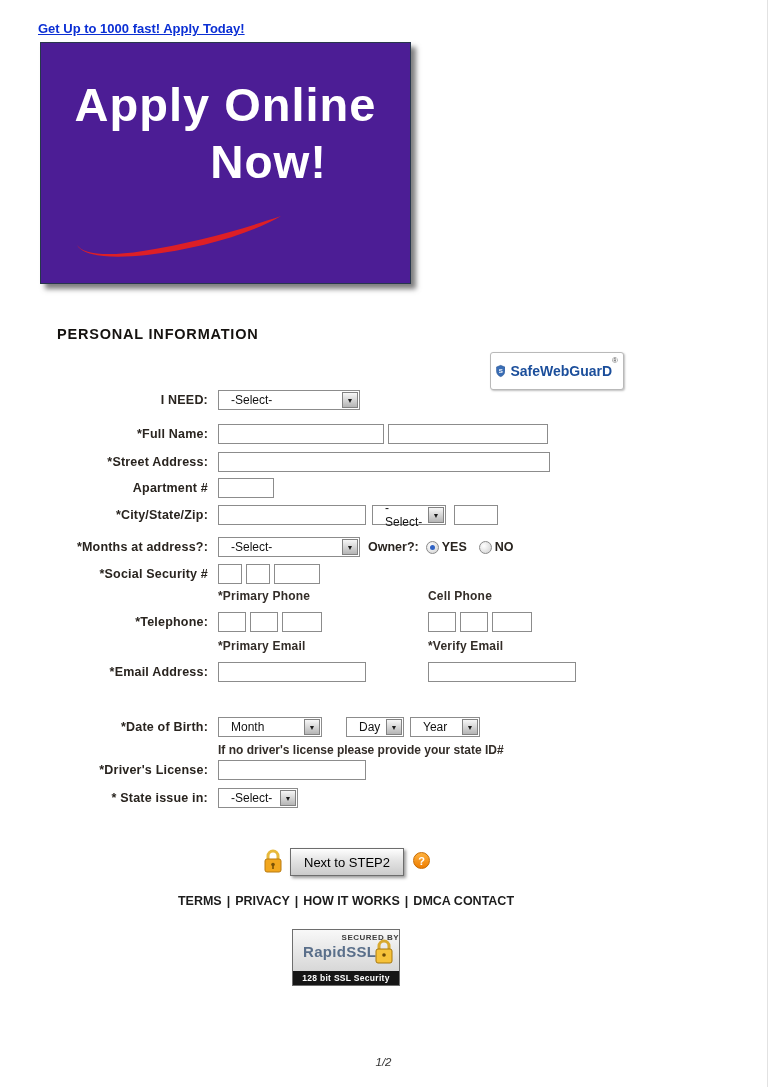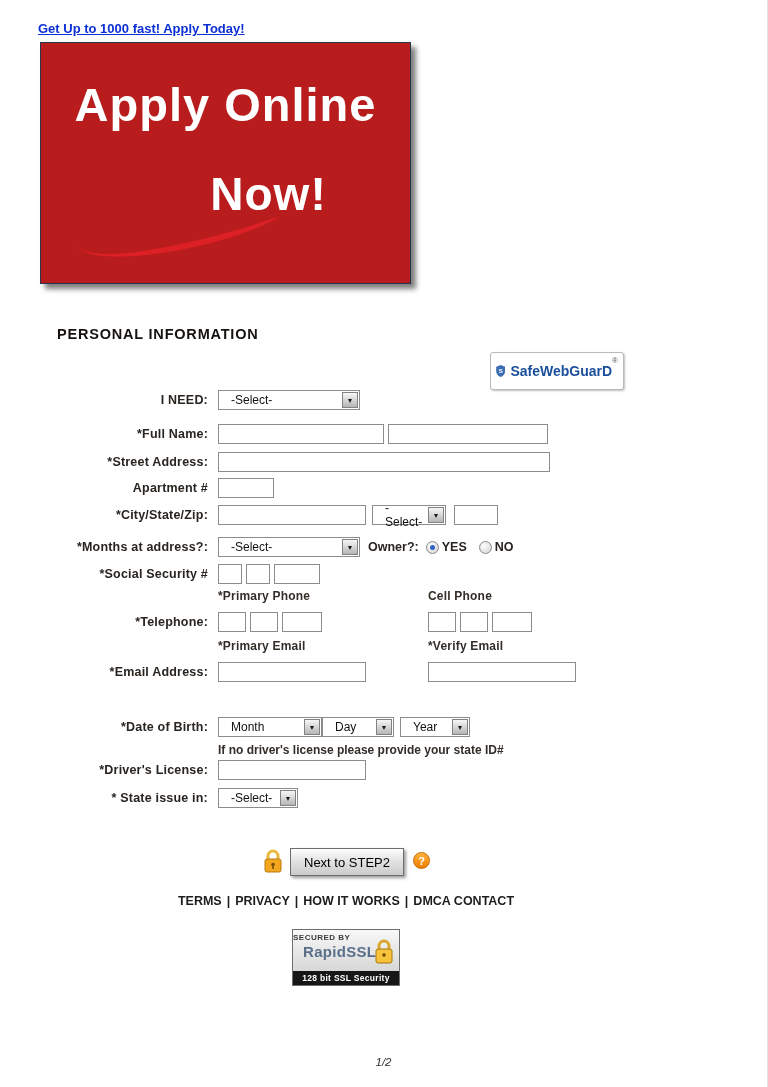--- a/index.html
+++ b/index.html
@@ -5,23 +5,23 @@
   *{margin:0;padding:0;box-sizing:border-box;}
   html,body{background:#fff;}
   body{font-family:"Liberation Sans",sans-serif;}
   .page{position:relative;width:768px;height:1087px;background:#fff;overflow:hidden;border-right:1px solid #e2e2e2;}
 
   
   .hdr-title{position:absolute;left:38px;top:4px;font-size:13px;font-weight:bold;color:#111;white-space:nowrap;}
   .hdr-link{position:absolute;left:38px;top:21px;font-size:13px;font-weight:bold;color:#0b2fd4;text-decoration:underline;cursor:pointer;white-space:nowrap;}
 
   
-  .banner{position:absolute;left:40px;top:42px;width:371px;height:242px;background:#b91c1c;border:1px solid #27364c;box-shadow:5px 5px 5px rgba(95,95,95,.8);}
+  .banner{position:absolute;left:40px;top:42px;width:371px;height:242px;background:#4c1d95;border:1px solid #27364c;box-shadow:5px 5px 5px rgba(95,95,95,.8);}
   .banner-l1{position:absolute;left:0;right:0;top:34px;text-align:center;font-size:47px;font-weight:bold;color:#fff;letter-spacing:1px;}
-  .banner-l2{position:absolute;left:86px;right:0;top:124px;text-align:center;font-size:46px;font-weight:bold;color:#fff;letter-spacing:1px;}
+  .banner-l2{position:absolute;left:86px;right:0;top:92px;text-align:center;font-size:46px;font-weight:bold;color:#fff;letter-spacing:1px;}
   .swoosh{position:absolute;left:30px;top:168px;}
 
   
   .section-title{position:absolute;left:57px;top:326px;font-size:14.5px;font-weight:bold;color:#15120f;letter-spacing:.8px;text-align:center;}
 
   
   .swg{position:absolute;left:490px;top:352px;width:134px;height:38px;background:#fff;border:1px solid #b9b9b9;border-radius:3px;box-shadow:1px 1px 2px rgba(0,0,0,.25);display:flex;align-items:center;padding:0 5px;}
   .swg-text{font-size:14px;font-weight:bold;color:#1b4e9b;margin-left:5px;white-space:nowrap;}
   .swg-reg{font-size:8px;color:#555;align-self:flex-start;margin-top:3px;}
 
@@ -40,21 +40,21 @@
   
   .lockicon{position:absolute;left:262px;top:848px;}
   .nextbtn{position:absolute;left:290px;top:848px;width:114px;height:28px;background:linear-gradient(#fefefe,#e3e3e3 45%,#cbcbcb);border:1px solid #6d6d6d;box-shadow:2px 2px 3px rgba(0,0,0,.4);font-size:13px;color:#000;display:flex;align-items:center;justify-content:center;cursor:pointer;font-family:inherit;}
   .help{position:absolute;left:413px;top:852px;width:17px;height:17px;border-radius:50%;background:linear-gradient(#ffb23e,#ee7d00);border:1px solid #c66a00;color:#fff;font-size:11px;font-weight:bold;display:flex;align-items:center;justify-content:center;cursor:pointer;}
 
   
   .terms{position:absolute;left:36px;top:894px;width:620px;text-align:center;font-size:12.5px;font-weight:bold;color:#1d1d1d;white-space:nowrap;}
   .terms span.link{cursor:pointer;}
   .tsep{padding:0 5px;font-weight:bold;}
   .rapid{position:absolute;left:292px;top:929px;width:108px;height:57px;border:1px solid #6e6e6e;background:linear-gradient(#f8f8f8,#cccccc);}
-  .rapid-top{font-size:8px;font-weight:bold;color:#3c3c3c;text-align:left;margin-top:3px;letter-spacing:.5px;}
+  .rapid-top{font-size:8px;font-weight:bold;color:#3c3c3c;text-align:right;margin-top:3px;letter-spacing:.5px;}
   .rapid-brand{font-size:15px;font-weight:bold;color:#5a6f8a;margin:1px 0 0 10px;letter-spacing:.3px;}
   .rapid-lock{position:absolute;right:4px;top:7px;}
   .rapid-bottom{position:absolute;left:0;right:0;bottom:0;height:14px;background:#161616;color:#fff;font-size:8.5px;font-weight:bold;text-align:center;line-height:14px;letter-spacing:.3px;}
   .pagenum{position:absolute;left:0;right:0;top:1056px;text-align:center;font-size:11.5px;font-style:italic;color:#333;}
 </style>
 </head>
 <body>
 
 <div class="page">
 
@@ -161,21 +161,21 @@
     <input class="ti" style="width: 148px; margin-left: 62px;" value="">
   </div>
 
 
   <div class="row" style="top:716px">
     <div class="lbl">*Date of Birth:</div>
     <div class="sel" style="width:104px">
       <span>Month</span>
       <span class="arr">▼</span>
     </div>
-    <div class="sel" style="width:72px;margin-left:0">
+    <div class="sel" style="width:58px;margin-left:24px">
       <span>Day</span>
       <span class="arr">▼</span>
     </div>
     <div class="sel" style="width:70px;margin-left:6px">
       <span>Year</span>
       <span class="arr">▼</span>
     </div>
   </div>
 
   <div class="row" style="top:742px;height:15px">

